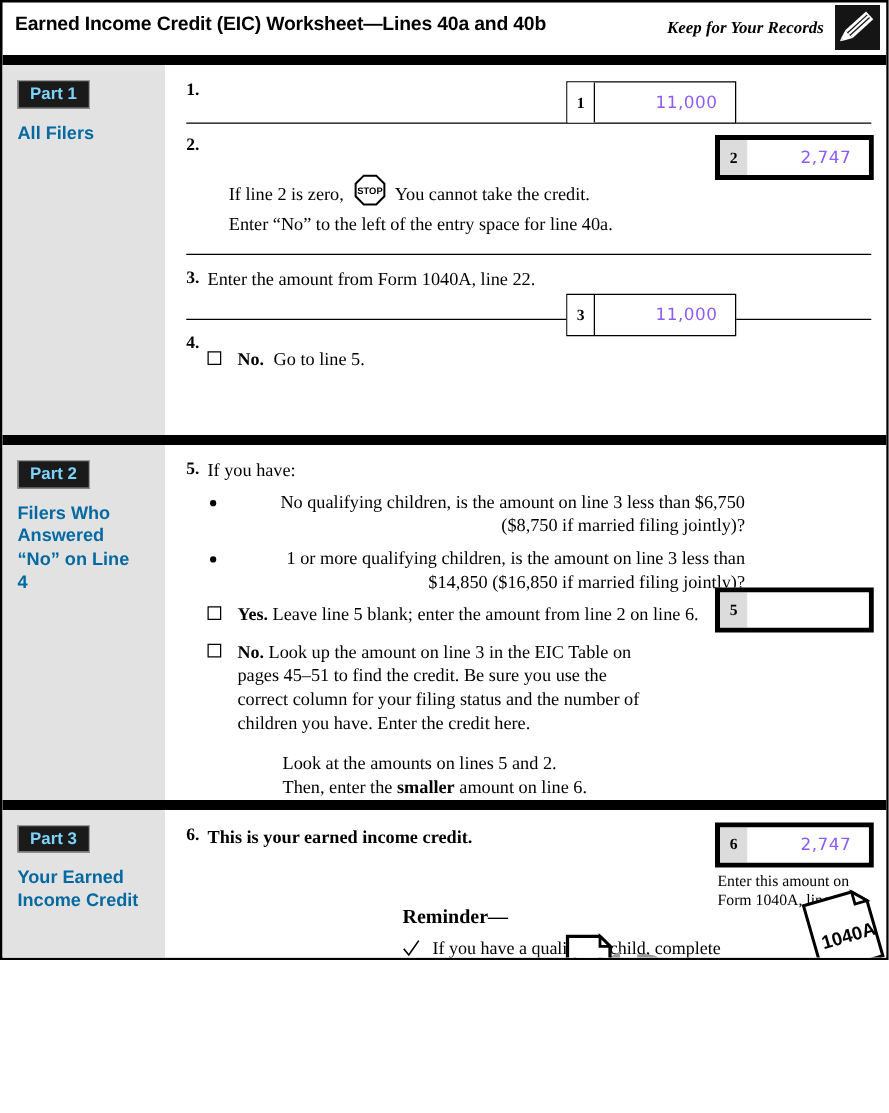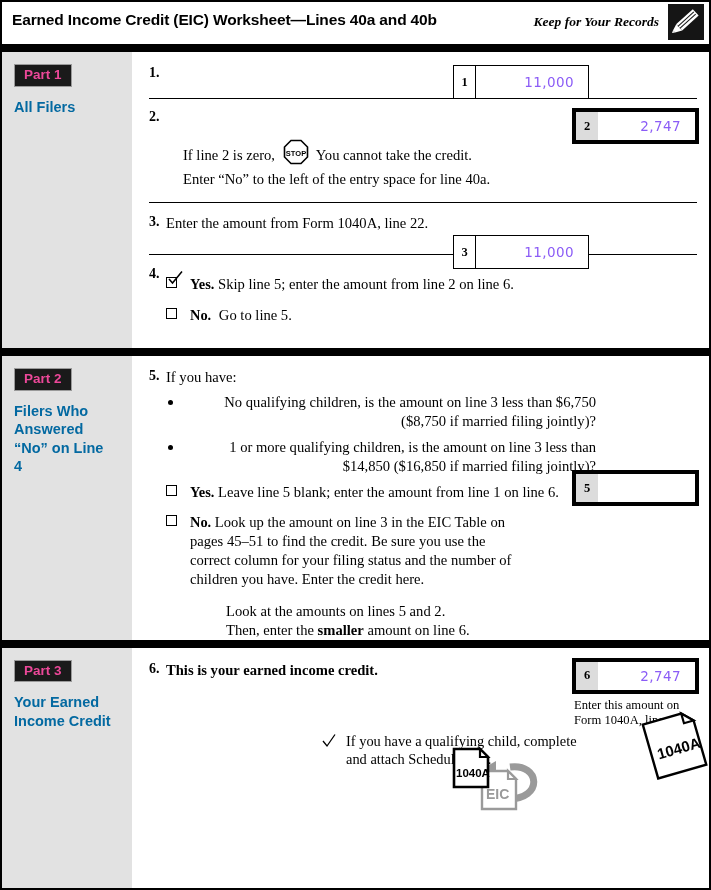--- a/index.html
+++ b/index.html
@@ -1,20 +1,20 @@
 <!DOCTYPE html>
 <html><head>
 <meta charset="utf-8">
 <style>
   html,body{margin:0;padding:0;background:#ffffff;}
   body{font-family:"Liberation Serif", serif; color:#000;}
 
   #page{
     position:relative;
-    width:711px; height:890px;
+    width:711px; height:768px;
     box-sizing:border-box;
     border:2px solid #000;
     background:#fff;
     overflow:hidden;
   }
 
   
   .header{
     position:relative;
     height:42px;
@@ -61,21 +61,21 @@
   .side{
     width:130px;
     flex:0 0 130px;
     background:#e2e2e2;
     box-sizing:border-box;
     padding:12px 0 10px 12px;
   }
   .part-tab{
     display:inline-block;
     background:#1a1a1a;
-    color:#ec4899;
+    color:#7dd3fc;
     font-family:"Liberation Sans", sans-serif;
     font-weight:bold;
     font-size:13.5px;
     padding:2px 9px 3px 9px;
     border:1px solid #9a9a9a;
     line-height:1.15;
   }
   .part-name{
     margin-top:11px;
     font-family:"Liberation Sans", sans-serif;
@@ -287,32 +287,20 @@
       <div class="ebox light box-abs" style="left:321px; top:183px; width:136px; height:34px;">
         <div class="bnum">3</div>
         <div class="bval">11,000</div>
       </div>
       <div class="rule" style="margin-top:22px;"></div>
 
       <div class="item" style="padding-top:11px;">
         <div class="num">4.</div>
         <div class="txt" style="max-width:420px;">
 
-          <div class="cbrow">
-            <div class="cbwrap">
-              <span class="cb"></span>
-              <svg class="check-mark" viewBox="0 0 18 18">
-                <polyline points="2,8 5.5,12 15,0.5" fill="none" stroke="#000" stroke-width="1.5"></polyline>
-              </svg>
-            </div>
-            <div class="cbtext">
-              <span class="cblabel">Yes.</span>
-              <span>Skip line 5; enter the amount from line 2 on line 6.</span>
-            </div>
-          </div>
 
           <div class="cbrow" style="margin-top:12px;">
             <div class="cbwrap">
               <span class="cb"></span>
             </div>
             <div class="cbtext">
               <span class="cblabel">No.</span>
               <span style="margin-left:4px;">Go to line 5.</span>
             </div>
           </div>
@@ -341,21 +329,21 @@
             <li>No qualifying children, is the amount on line 3 less than $6,750 ($8,750 if married filing jointly)?</li>
             <li>1 or more qualifying children, is the amount on line 3 less than $14,850 ($16,850 if married filing jointly)?</li>
           </ul>
 
           <div class="cbrow" style="margin-top:2px;">
             <div class="cbwrap">
               <span class="cb"></span>
             </div>
             <div class="cbtext">
               <span class="cblabel">Yes.</span>
-              <span>Leave line 5 blank; enter the amount from line 1 on line 6.</span>
+              <span>Leave line 5 blank; enter the amount from line 2 on line 6.</span>
             </div>
           </div>
 
           <div class="cbrow" style="margin-top:11px;">
             <div class="cbwrap">
               <span class="cb"></span>
             </div>
             <div class="cbtext" style="max-width:330px;">
               <span class="cblabel">No.</span>
               <span>Look up the amount on line 3 in the EIC Table on pages 45–51 to find the credit. Be sure you use the correct column for your filing status and the number of children you have. Enter the credit here.</span>
@@ -426,20 +414,21 @@
         <svg width="90" height="72" viewBox="0 0 90 72">
           <g transform="rotate(-16 45 36)">
             <polygon points="18,6 58,6 68,16 68,62 18,62" fill="#ffffff" stroke="#000" stroke-width="2.4"></polygon>
             <polygon points="58,6 58,16 68,16" fill="#ffffff" stroke="#000" stroke-width="2.2"></polygon>
             <text x="24" y="44" font-family="Liberation Sans, sans-serif" font-size="15" font-weight="bold" fill="#000">1040A</text>
           </g>
         </svg>
       </div>
 
       <div class="box-abs" style="left:190px; top:77px; width:270px;">
+        <div class="reminder-h">Reminder—</div>
         <div style="display:flex; margin-top:7px;">
           <div style="width:24px;flex:0 0 24px;padding-top:2px;">
             <svg width="14" height="14" viewBox="0 0 14 14">
               <polyline points="1,7 5,12 13,0.5" fill="none" stroke="#000" stroke-width="1.3"></polyline>
             </svg>
           </div>
           <div style="font-size:14.4px; line-height:1.30;">If you have a qualifying child, complete and attach Schedule EIC.</div>
         </div>
       </div>
 

